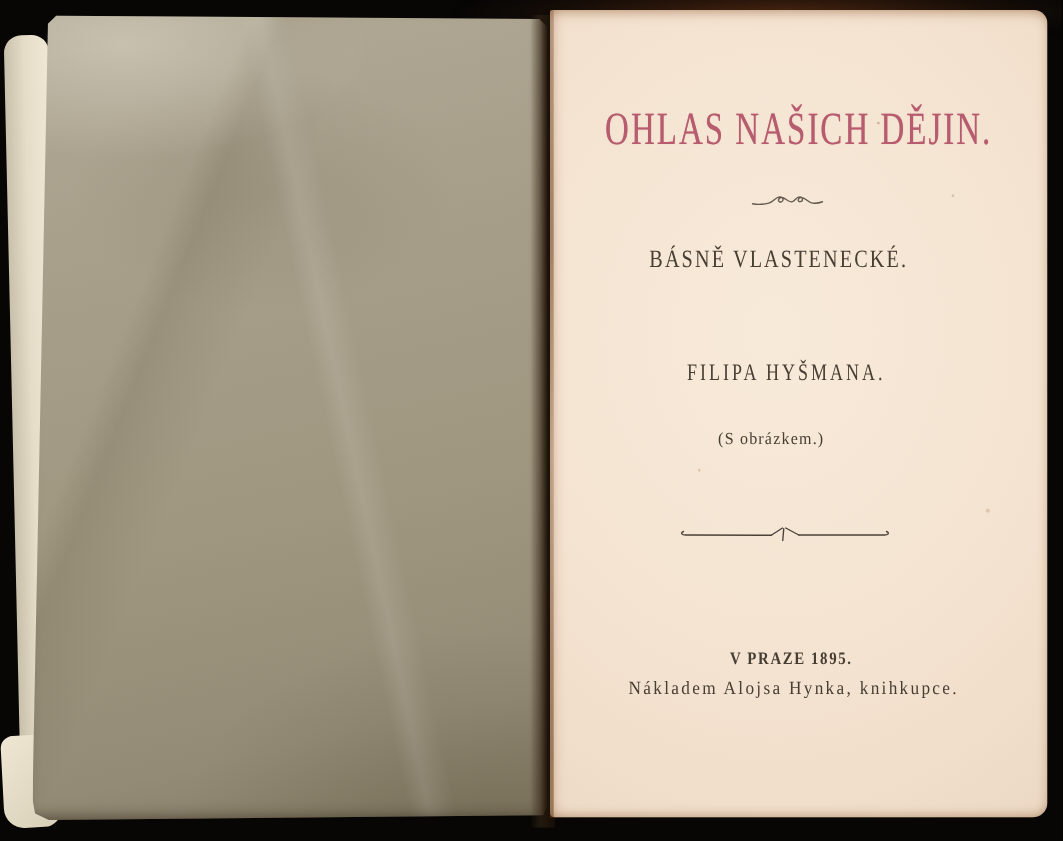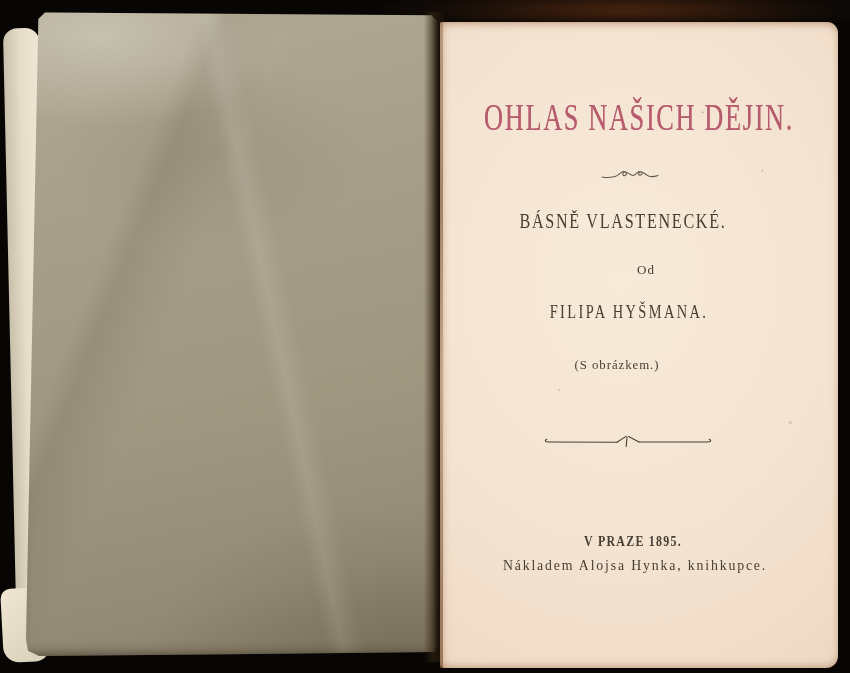--- a/index.html
+++ b/index.html
@@ -42,21 +42,21 @@
       linear-gradient(168deg,#b1a995 0%,#a79e8a 32%,#a09781 60%,#948b76 86%,#857c66 100%);
     box-shadow:inset 0 -9px 12px -7px rgba(35,25,12,.55), inset -10px 0 14px -10px rgba(40,30,15,.5), inset 0 4px 6px -4px rgba(250,248,235,.35);
   }
   
   .gutter{
     position:absolute;left:424px;top:12px;width:20px;height:650px;
     background:linear-gradient(to right, rgba(80,65,45,0) 0%, rgba(55,40,22,.55) 40%, #1e1309 72%, #150c05 100%);
   }
   
   .title-page{
-    position:absolute;left:440px;top:22px;width:398px;height:646px;
+    position:absolute;left:440px;top:8px;width:398px;height:646px;
     border-radius:2px 11px 12px 4px;
     background:
       radial-gradient(circle 2px at 66% 14%, rgba(150,100,60,.35) 0 40%, transparent 70%),
       radial-gradient(circle 2px at 81% 23%, rgba(150,100,60,.28) 0 40%, transparent 70%),
       radial-gradient(circle 2px at 30% 57%, rgba(150,100,60,.25) 0 40%, transparent 70%),
       radial-gradient(circle 3px at 88% 62%, rgba(150,100,60,.22) 0 40%, transparent 70%),
       radial-gradient(ellipse 430px 520px at 45% 40%, #f8ead9 0%, #f4e3d1 52%, #efdcc8 80%, #e8d3bd 100%);
     box-shadow:
       inset 6px 0 10px -4px rgba(150,95,55,.42),
       inset 0 7px 10px -6px rgba(150,100,60,.5),
@@ -98,21 +98,20 @@
   <div class="gutter"></div>
 
   <div class="title-page">
     <div class="line t-title">OHLAS NAŠICH DĚJIN.</div>
 
     <svg class="orn orn-flourish" width="58" height="14" viewBox="0 0 58 14">
       <path d="M1 9 C6 10 10 9.5 14 8.5 C18 7.5 19 4 22.5 3.5 C25.5 3.2 26.5 6.5 24 7.5 C21.8 8.3 20.8 5.2 23.2 4.2 C26.5 2.8 28.5 7.5 32 7.5 C35 7.5 35.5 3.5 38.8 3.5 C41.5 3.5 41.8 7 39.2 7.3 C37 7.5 37 4.5 39.5 4 C43 3.4 45 8 49 8.5 C52 8.8 55 8.2 57 7.4"></path>
     </svg>
 
     <div class="line t-subtitle">BÁSNĚ VLASTENECKÉ.</div>
-    <div class="line t-od">Od</div>
     <div class="line t-author">FILIPA HYŠMANA.</div>
     <div class="line t-note">(S obrázkem.)</div>
 
     <svg class="orn orn-rule" width="172" height="16" viewBox="0 0 172 16">
       <path d="M75 9.2 L7 9 C3.4 9.2 2 7.4 4.8 6.2"></path>
       <path d="M97 9 L165 9 C168.6 9.2 170 7.4 167.2 6.2"></path>
       <path d="M75 9.2 L84 3.4 M97 9 L86.6 3.4 M85 4 L84.2 13.4"></path>
     </svg>
 
     <div class="line t-imprint1">V PRAZE 1895.</div>

